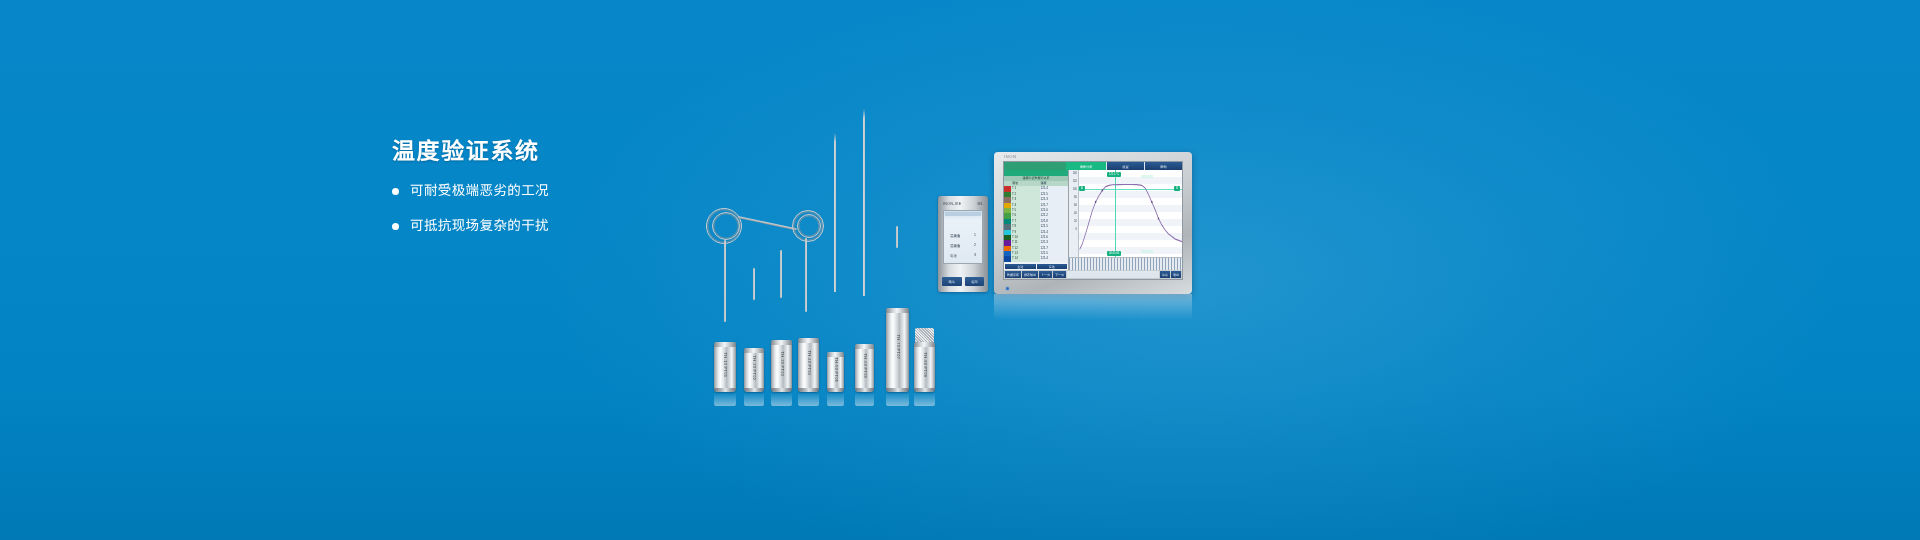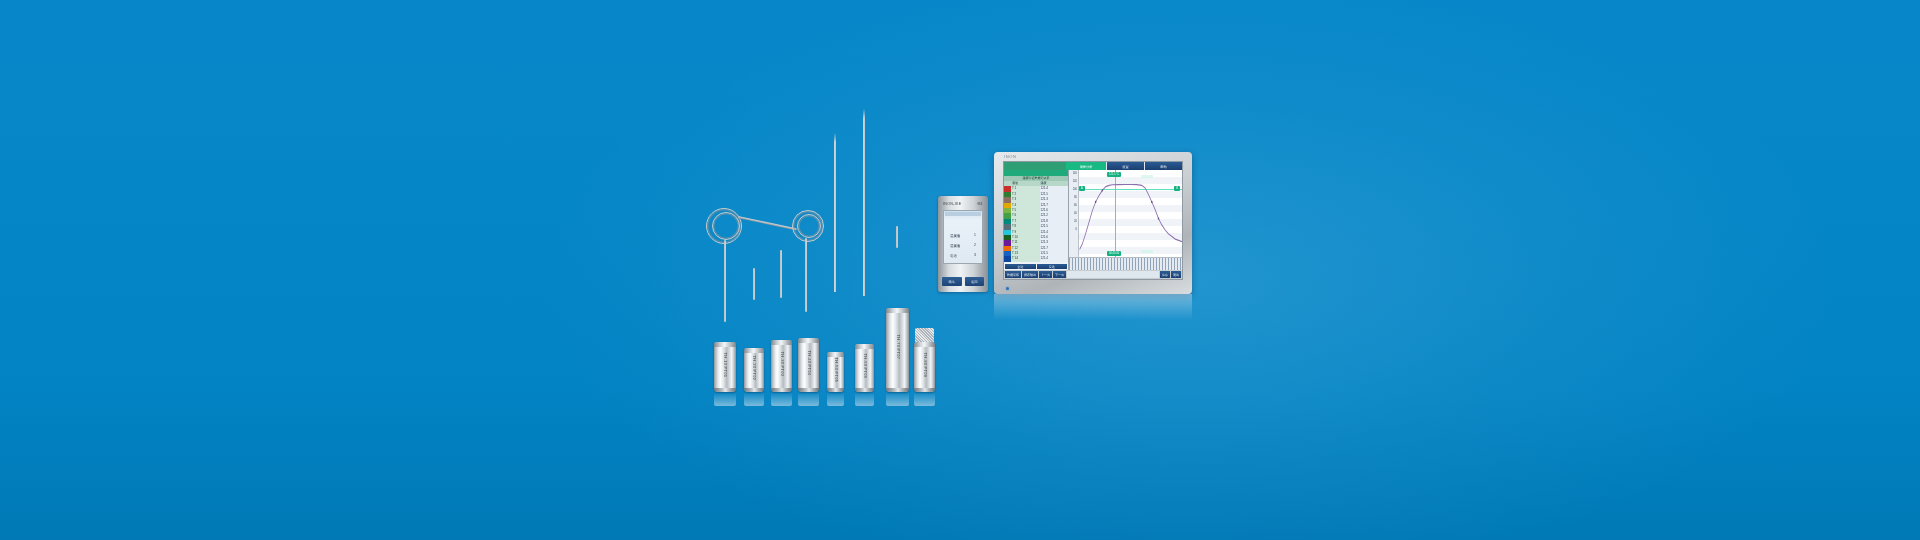--- a/index.html
+++ b/index.html
@@ -222,21 +222,30 @@
     background:linear-gradient(180deg,rgba(215,228,238,.45),rgba(215,228,238,0));
     border-radius:0 0 4px 4px;
   }
 </style>
 </head>
 <body>
 
 <div class="banner">
 
   <div class="copy">
+    <h1 class="title">温度验证系统</h1>
     <ul class="bullets">
+      <li>
+        <span class="dot"></span>
+        <span>可耐受极端恶劣的工况</span>
+      </li>
+      <li>
+        <span class="dot"></span>
+        <span>可抵抗现场复杂的干扰</span>
+      </li>
     </ul>
   </div>
 
   <div class="product">
 
     <div class="coil" style="left:6px;top:108px;width:34px;height:34px;"></div>
     <div class="coil" style="left:12px;top:112px;width:26px;height:26px;"></div>
     <div class="wire" style="left:38px;top:116px;width:60px;transform:rotate(12deg);"></div>
     <div class="coil" style="left:92px;top:110px;width:30px;height:30px;"></div>
     <div class="coil" style="left:97px;top:114px;width:22px;height:22px;"></div>

